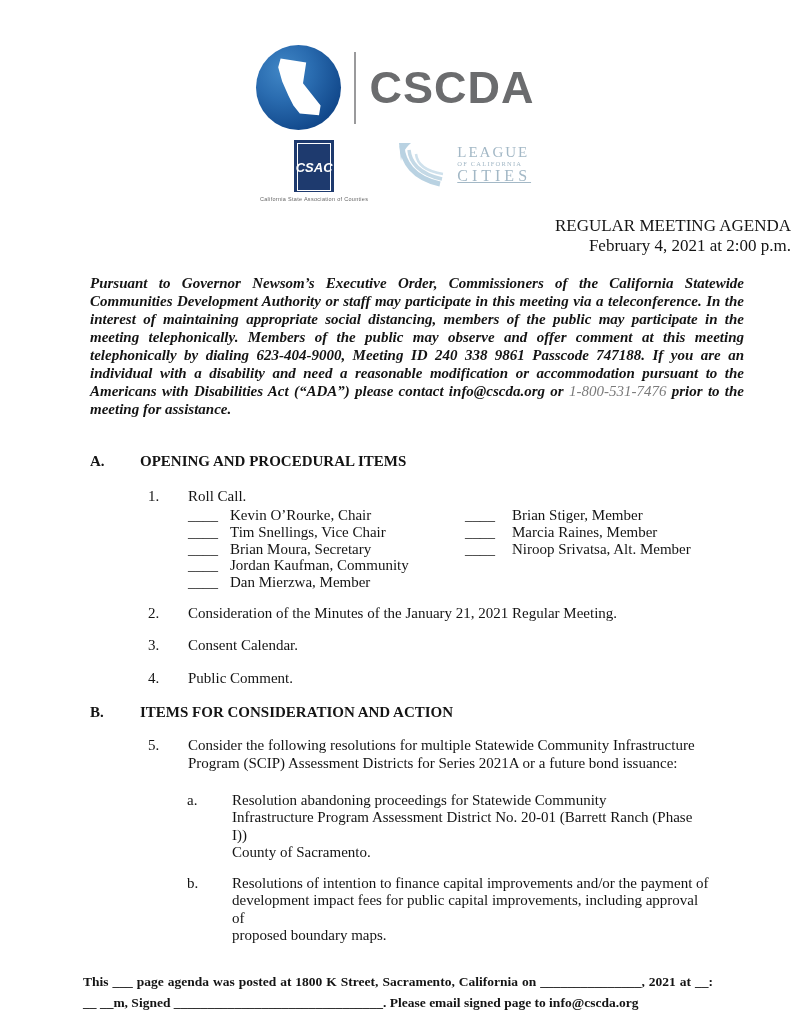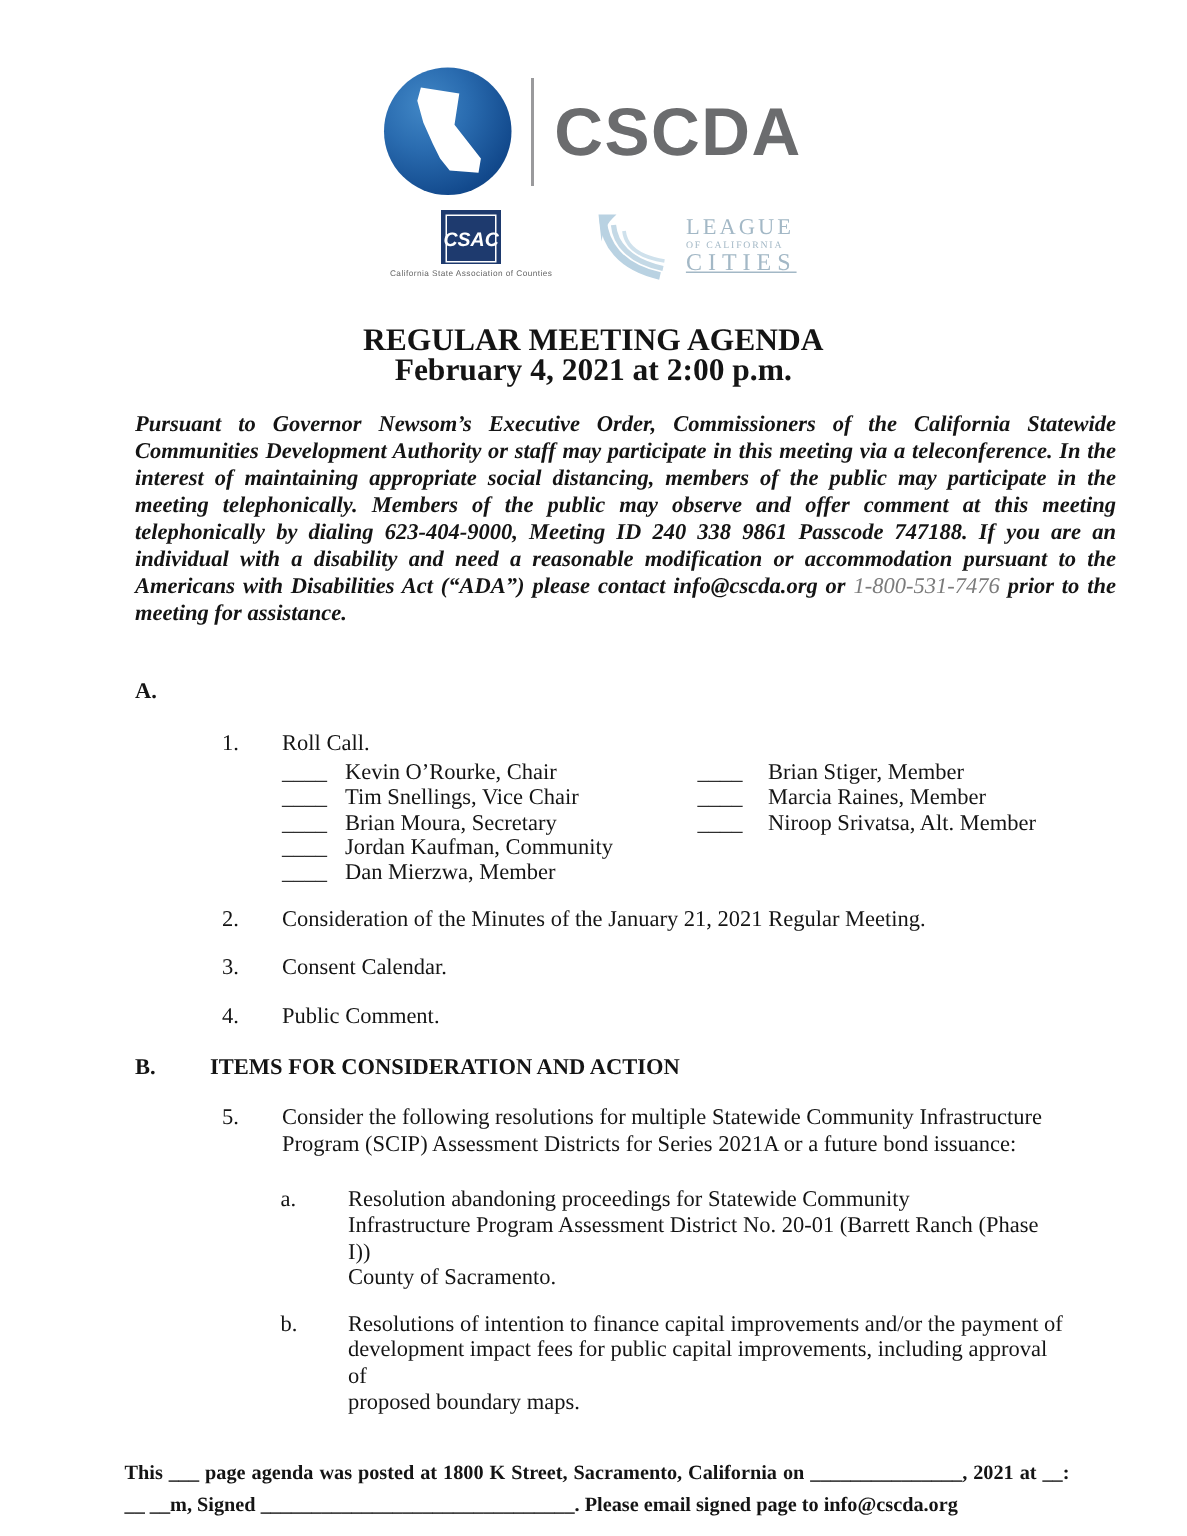--- a/index.html
+++ b/index.html
@@ -20,34 +20,34 @@
     display: flex; align-items: center; justify-content: center;
     flex-shrink: 0;
   }
   .logo-circle svg { width: 56px; height: 66px; }
   .logo-divider { width: 2px; height: 72px; background: #9a9a9c; }
   .logo-textblock { text-align: center; font-family: "Liberation Sans", sans-serif; }
   .logo-name { font-weight: bold; font-size: 45px; line-height: 1; color: #6b6c6e; letter-spacing: 1px; }
   .logo-caption { font-size: 9.5px; color: #77787a; letter-spacing: 1.2px; line-height: 1.35; margin-top: 4px; }
   .partners { display: flex; justify-content: center; align-items: flex-start; gap: 30px; margin-top: 10px; height: 56px; }
   .csac { text-align: center; }
-  .csac-box { width: 40px; height: 36px; background: #1e3a6e; margin: 0 auto; padding: 3px; box-sizing: border-box; }
+  .csac-box { width: 40px; height: 52px; background: #1e3a6e; margin: 0 auto; padding: 3px; box-sizing: border-box; }
   .csac-inner {
     border: 1px solid #fff; height: 100%; display: flex; align-items: center; justify-content: center;
     color: #fff; font-family: "Liberation Sans", sans-serif; font-weight: bold; font-style: italic; font-size: 13px;
   }
   .csac-caption { font-family: "Liberation Sans", sans-serif; font-size: 5.5px; color: #666; margin-top: 4px; letter-spacing: 0.3px; }
   .league { display: flex; align-items: center; gap: 7px; margin-top: 2px; }
   .league svg { width: 52px; height: 46px; }
   .league-text { color: #a3b8c6; line-height: 1.05; }
   .league-l1 { font-size: 15px; letter-spacing: 2px; }
   .league-l2 { font-size: 6.5px; letter-spacing: 1.2px; }
   .league-l3 { font-size: 16px; letter-spacing: 4px; text-decoration: underline; }
   
-  .doc-title { text-align: center; margin-top: 20px; font-weight: bold; font-size: 21px; line-height: 20px; }
+  .doc-title { text-align: right; margin-top: 20px; font-weight: normal; font-size: 17px; line-height: 20px; }
   
   .content { padding: 0 47px 0 90px; }
   .intro { margin: 18px 0 0 0; font-weight: bold; font-style: italic; font-size: 15px; line-height: 18px; text-align: justify; }
   .intro .phone { color: #7b7b7b; font-weight: normal; }
   .sec { display: flex; font-weight: bold; font-size: 15px; line-height: 18px; }
   .sec-letter { width: 50px; flex-shrink: 0; }
   .sec-a { margin-top: 34px; }
   .sec-b { margin-top: 16px; }
   .item { display: flex; font-size: 15px; line-height: 18px; margin-left: 58px; }
   .item-num { width: 40px; flex-shrink: 0; }
@@ -118,20 +118,21 @@
     <div>REGULAR MEETING AGENDA</div>
     <div>February 4, 2021 at 2:00 p.m.</div>
   </div>
 
   <div class="content">
 
     <p class="intro"><span>Pursuant to Governor Newsom’s Executive Order, Commissioners of the California Statewide Communities Development Authority or staff may participate in this meeting via a teleconference.  In the interest of maintaining appropriate social distancing, members of the public may participate in the meeting telephonically. Members of the public may observe and offer comment at this meeting telephonically by dialing 623-404-9000, Meeting ID 240 338 9861 Passcode 747188.  If you are an individual with a disability and need a reasonable modification or accommodation pursuant to the Americans with Disabilities Act (“ADA”) please contact info@cscda.org or </span><span class="phone">1-800-531-7476</span><span> prior to the meeting for assistance.</span></p>
 
     <div class="sec sec-a">
       <span class="sec-letter">A.</span>
+      <span>OPENING AND PROCEDURAL ITEMS</span>
     </div>
 
     <div class="item mt-item1">
       <span class="item-num">1.</span>
       <span class="item-body">Roll Call.</span>
     </div>
 
     <div class="rollcall">
       <div class="rc-row">
         <span class="rc-blank">____</span>

